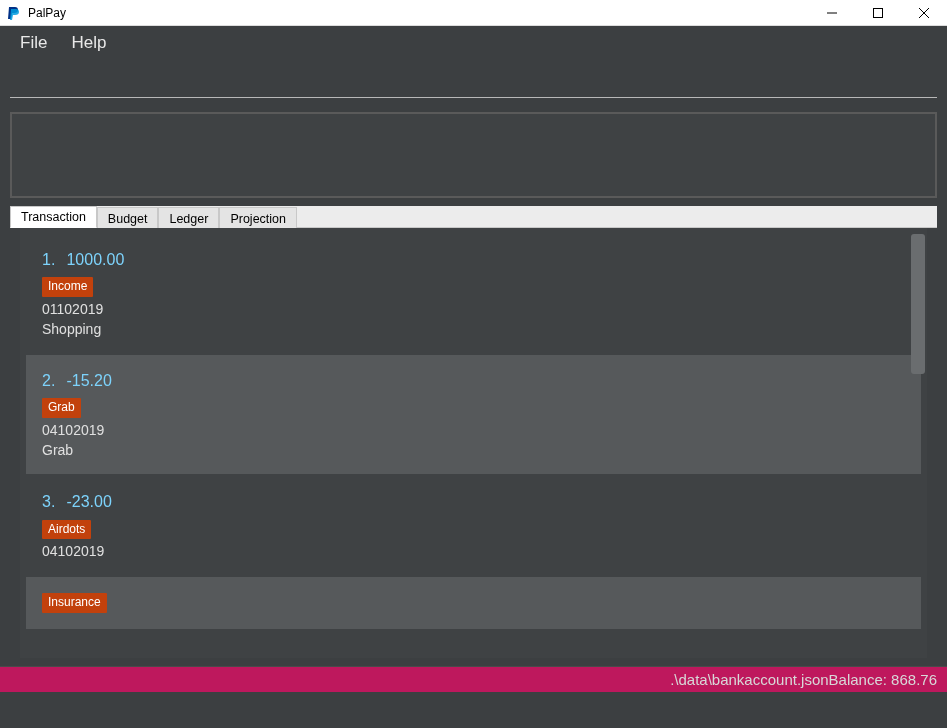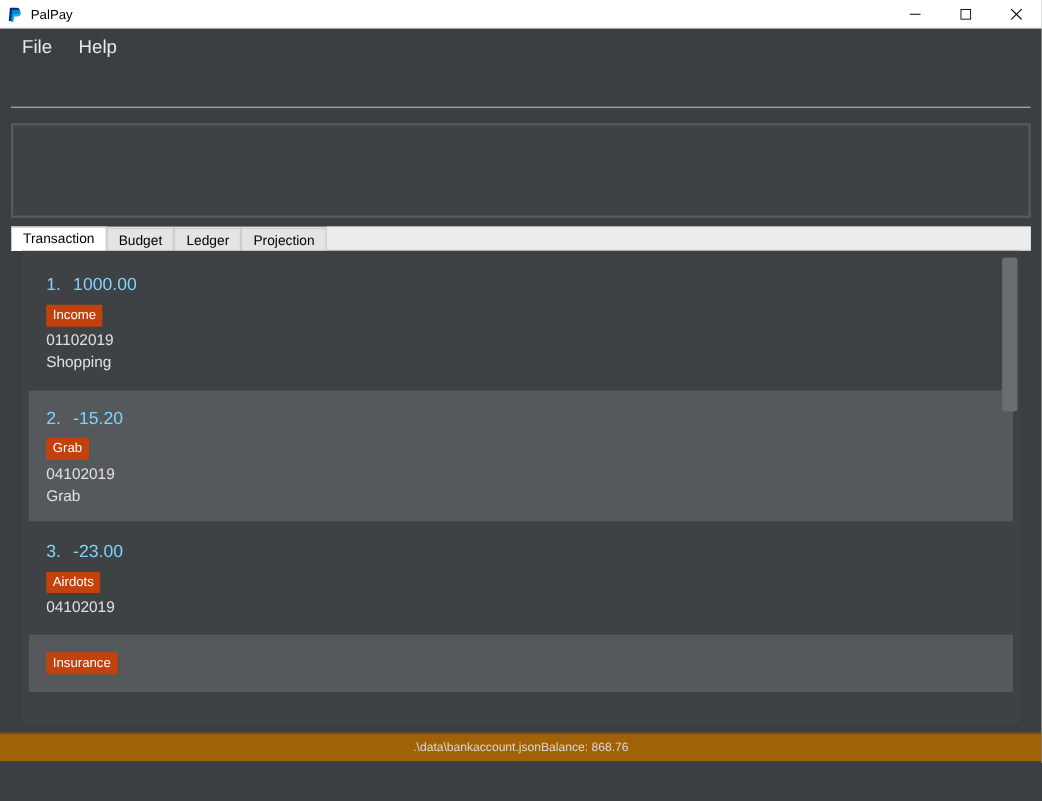--- a/index.html
+++ b/index.html
@@ -183,28 +183,28 @@
       margin-bottom: 2px;
       border-radius: 1px;
     }
     .item-date, .item-desc {
       font-size: 14px;
     }
 
     
     .statusbar {
       height: 26px;
-      background: #a16207;
+      background: #be185d;
       border-top: 1px solid #4a4a4a;
       display: flex;
       align-items: center;
-      justify-content: center;
+      justify-content: flex-end;
       padding: 0 10px;
       color: #d8d8d8;
-      font-size: 11px;
+      font-size: 15px;
     }
   </style>
 </head>
 <body>
 
 <div class="titlebar">
   <span class="app-icon">
     <svg viewBox="0 0 16 16">
       <path d="M3 2 L9 2 Q12 2 12 5 Q12 8 8 8 L6 8 L5 14 L2 14 Z" fill="#003087"></path>
       <path d="M5 4 L10 4 Q13 4 13 7 Q13 10 9 10 L7 10 L6 15 L4 15 Z" fill="#009cde" opacity="0.85"></path>

